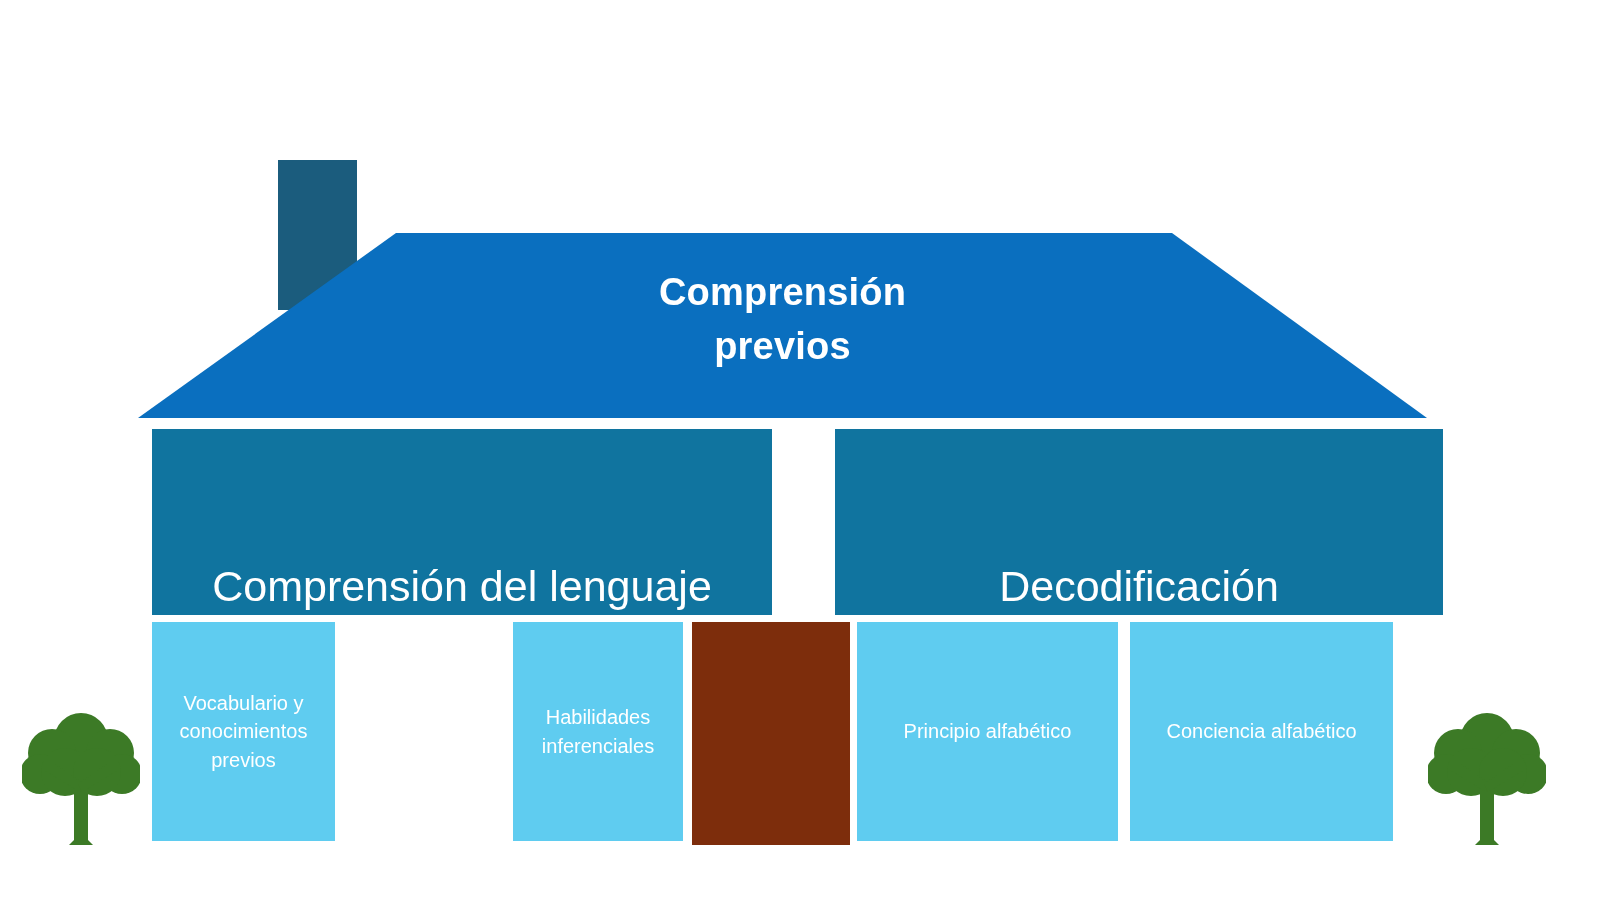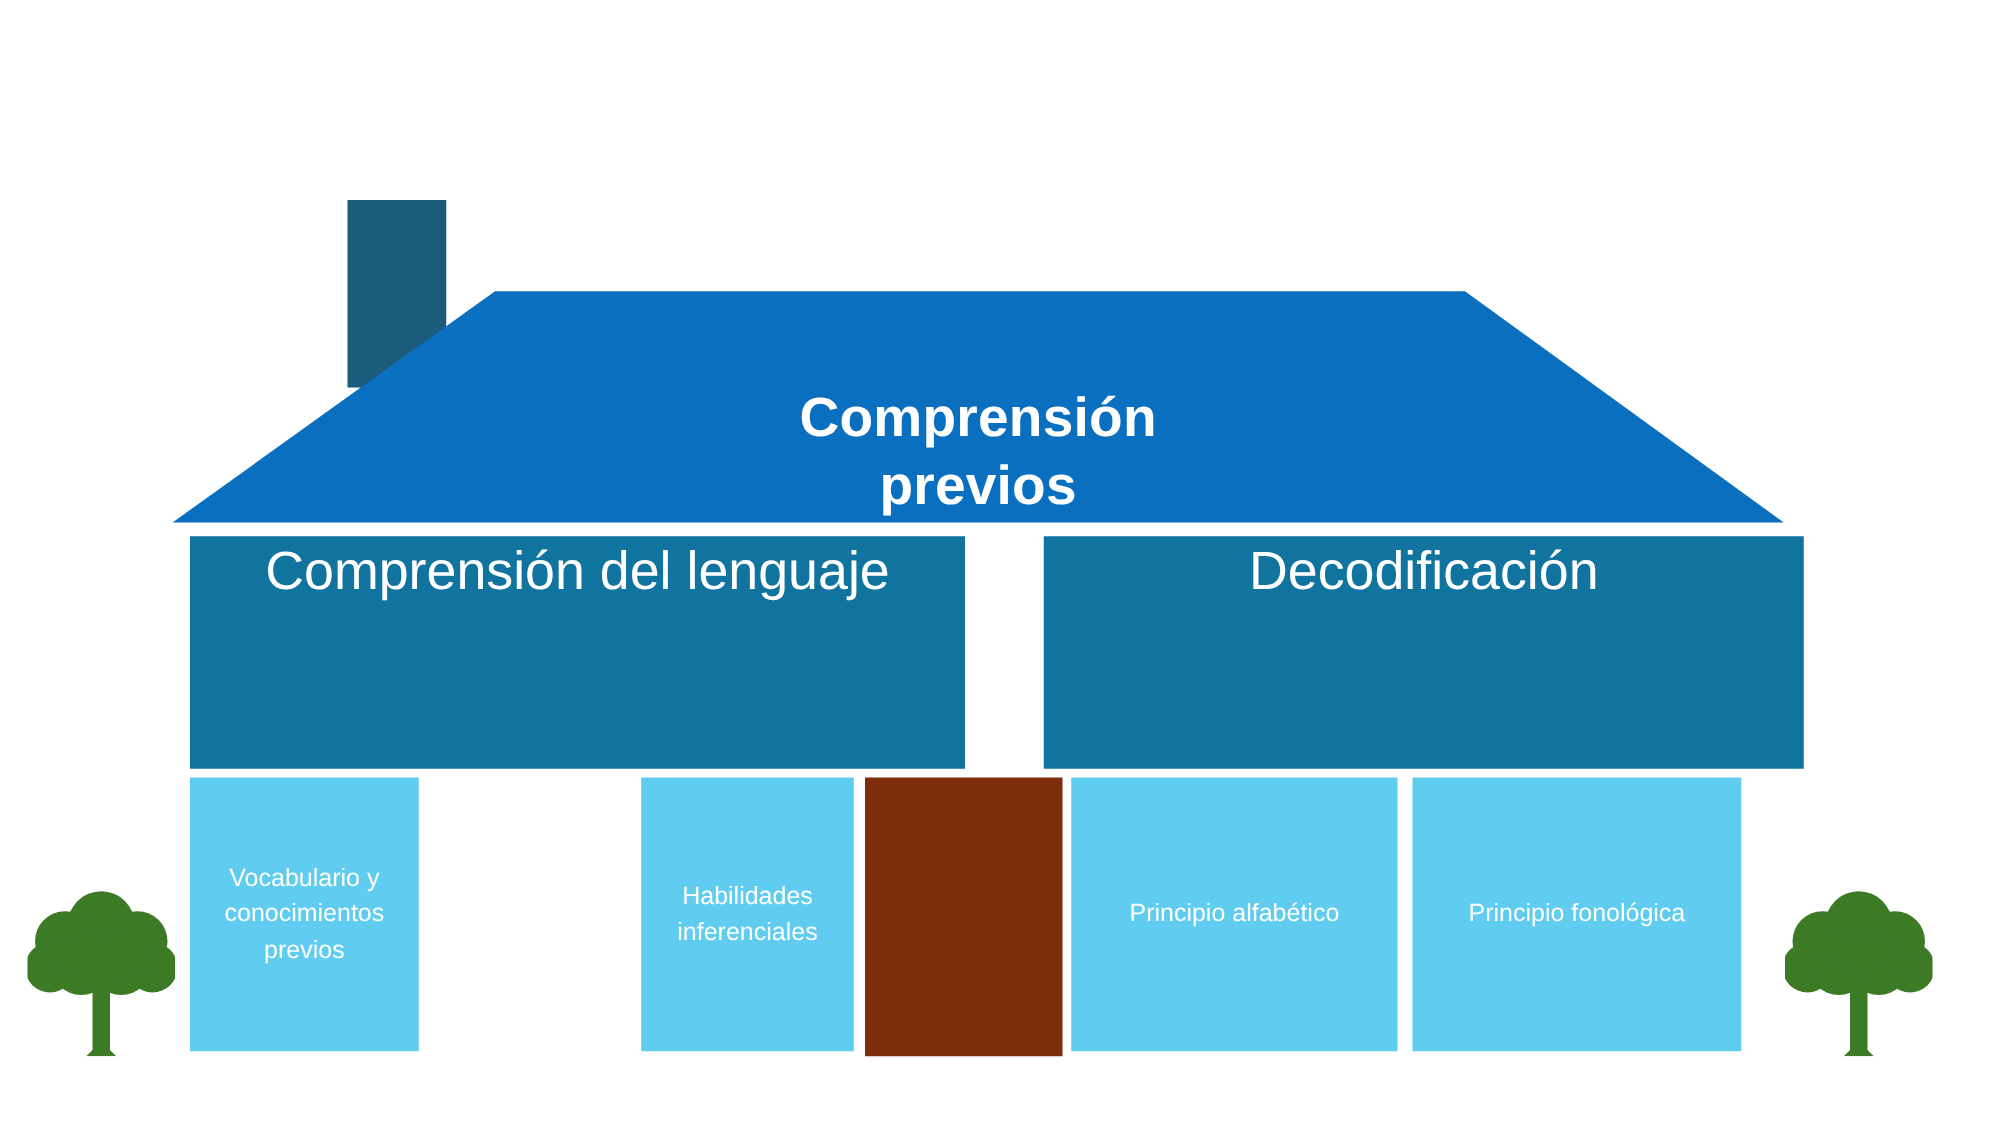--- a/index.html
+++ b/index.html
@@ -41,35 +41,34 @@
   .roof svg { display: block; }
 
   .roof-label {
     position: absolute;
     left: 0;
     top: 40px;
     width: 1305px;
     text-align: center;
     color: #ffffff;
     font-weight: bold;
-    font-size: 44px;
+    font-size: 38px;
     line-height: 54px;
     letter-spacing: 0.2px;
     pointer-events: none;
-    margin-top: 43px;
   }
 
   
   .pillar {
     position: absolute;
     top: 429px;
     height: 186px;
     background: #10749F;
     display: flex;
-    align-items: flex-start;
+    align-items: flex-end;
     justify-content: center;
     text-align: center;
     color: #ffffff;
     box-sizing: border-box;
     padding: 0 14px;
   }
   .pillar .txt {
     font-size: 43px;
     line-height: 1.32;
     font-weight: normal;
@@ -153,21 +152,21 @@
   <div class="block b3">
     <span class="txt">Habilidades inferenciales</span>
   </div>
 
   <div class="door"></div>
 
   <div class="block b4">
     <span class="txt">Principio alfabético</span>
   </div>
   <div class="block b5">
-    <span class="txt">Principio fonológica</span>
+    <span class="txt">Conciencia alfabético</span>
   </div>
 
   <div class="tree tree-left">
     <svg viewBox="0 0 118 145" xmlns="http://www.w3.org/2000/svg">
       <g fill="#3C7A26">
         <circle cx="59" cy="40" r="27"></circle>
         <circle cx="30" cy="53" r="24"></circle>
         <circle cx="88" cy="53" r="24"></circle>
         <circle cx="18" cy="74" r="20"></circle>
         <circle cx="100" cy="74" r="20"></circle>

